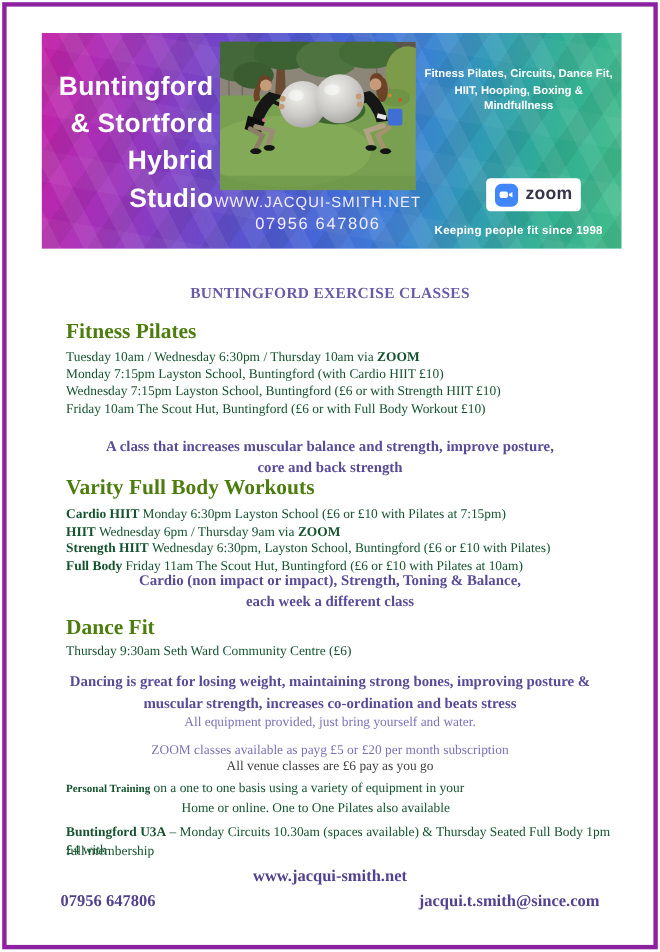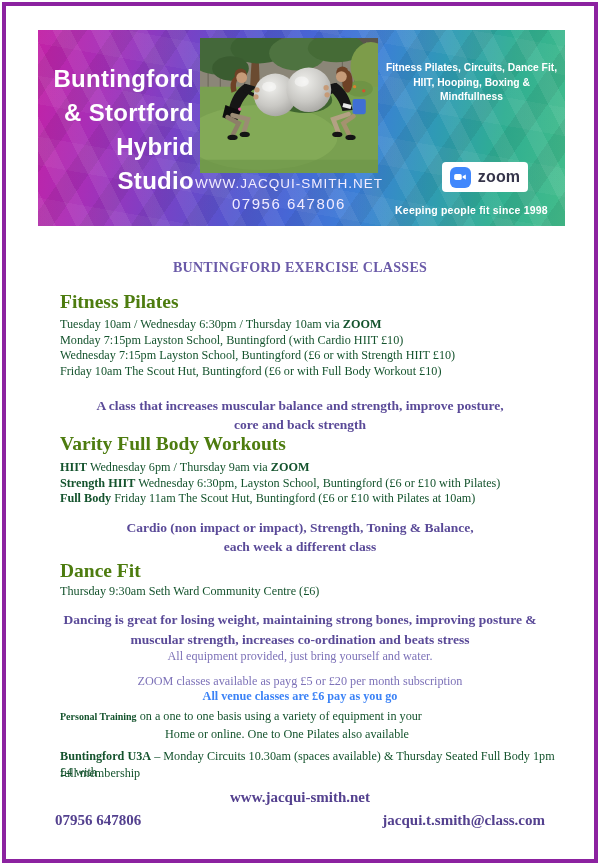--- a/index.html
+++ b/index.html
@@ -194,43 +194,44 @@
   <div class="rich"><span>Wednesday 7:15pm Layston School, Buntingford (£6 or with Strength HIIT £10)</span></div>
   <div class="rich"><span>Friday 10am The Scout Hut, Buntingford (£6 or with Full Body Workout £10)</span></div>
 </div>
 <div class="abs ctr note" style="top:381px;margin-top:15px;">
   <div>A class that increases muscular balance and strength, improve posture,</div>
   <div>core and back strength</div>
 </div>
 
 <div class="abs sec-heading" style="top:433px;">Varity Full Body Workouts</div>
 <div class="abs sec-lines" style="top:460px;">
+  <div class="rich"><span class="b">Cardio HIIT </span><span>Monday 6:30pm Layston School (£6 or £10 with Pilates at 7:15pm)</span></div>
   <div class="rich"><span class="b">HIIT </span><span>Wednesday 6pm / Thursday 9am via </span><span class="b">ZOOM</span></div>
   <div class="rich"><span class="b">Strength HIIT </span><span>Wednesday 6:30pm,  Layston School, Buntingford   (£6 or £10 with Pilates)</span></div>
   <div class="rich"><span class="b">Full Body </span><span>Friday 11am The Scout Hut, Buntingford (£6 or £10 with Pilates at 10am)</span></div>
 </div>
 <div class="abs ctr note" style="top:518px;">
   <div>Cardio (non impact or impact), Strength, Toning &amp; Balance,</div>
   <div>each week a different class</div>
 </div>
 
 <div class="abs sec-heading" style="top:560px;">Dance Fit</div>
 <div class="abs sec-lines" style="top:584px;">
   <div>Thursday 9:30am Seth Ward Community Centre (£6)</div>
 </div>
 <div class="abs ctr note" style="top:610px;line-height:20px;font-family:Liberation Serif, serif;">
   <div>Dancing is great for losing weight, maintaining strong bones, improving posture &amp;</div>
   <div>muscular strength, increases co-ordination and beats stress</div>
 </div>
 
 <div class="abs ctr plain-note" style="top:649px;">All equipment provided, just bring yourself and water.</div>
 <div class="abs ctr plain-note" style="top:674px;">ZOOM classes available as payg £5 or £20 per month subscription</div>
-<div class="abs ctr plain-note" style="top:689px;font-weight:700;color:#3b82f6;">All venue classes are £6 pay as you go</div>
+<div class="abs ctr plain-note" style="top:689px;font-weight:400;color:#404040;">All venue classes are £6 pay as you go</div>
 
 <div class="abs sec-lines rich" style="top:709px;"><span class="b lg">Personal Training</span><span> on a one to one basis using a variety of equipment in your</span></div>
 <div class="abs sec-lines" style="top:727px;left:165px;">Home or online.  One to One Pilates also available</div>
 
 <div class="abs sec-lines rich" style="top:749px;"><span class="b">Buntingford U3A</span><span> – Monday Circuits 10.30am (spaces available) &amp; Thursday Seated Full Body 1pm £4 with</span></div>
 <div class="abs sec-lines" style="top:766px;">full membership</div>
 
 <div class="abs ctr footer-bold" style="top:789px;">www.jacqui-smith.net</div>
 <div class="abs footer-bold" style="top:812px;left:55px;">07956 647806</div>
-<div class="abs footer-bold" style="top:812px;right:55px;">jacqui.t.smith@class.com</div>
+<div class="abs footer-bold" style="top:812px;right:55px;">jacqui.t.smith@since.com</div>
 
 </body></html>

